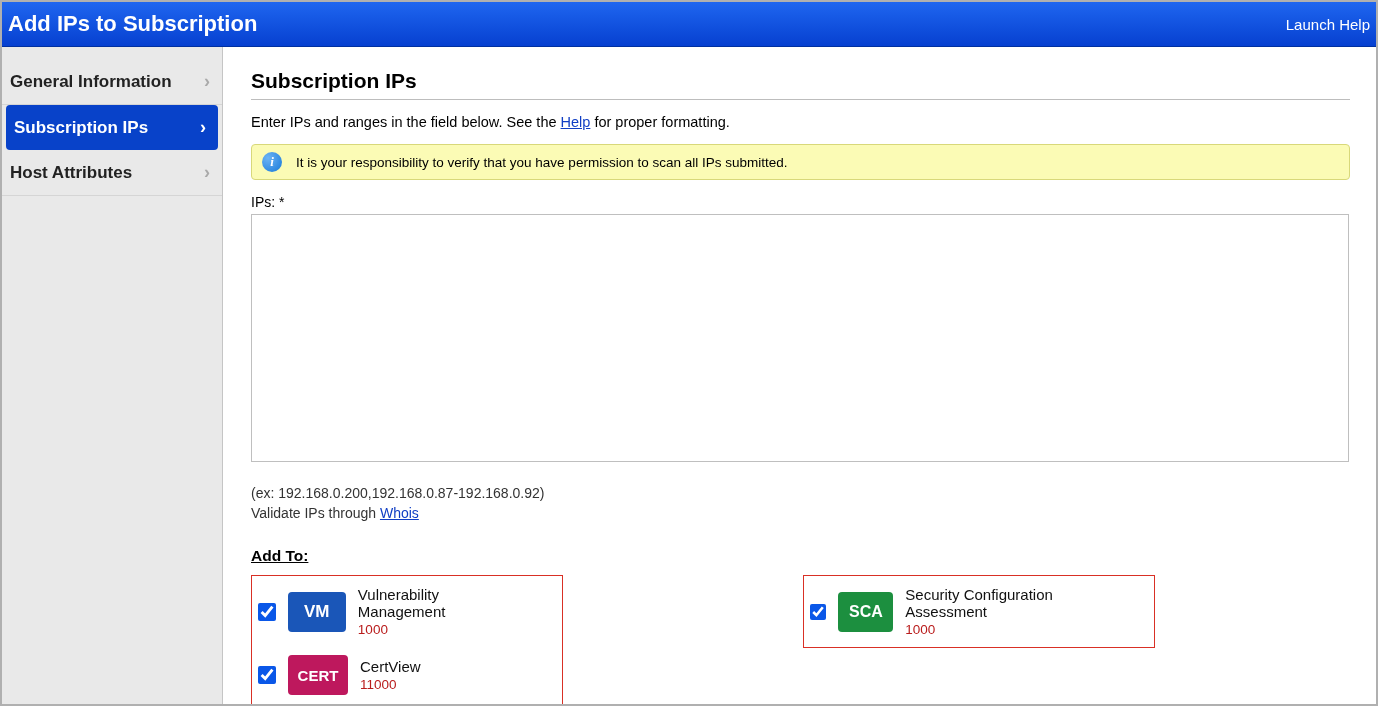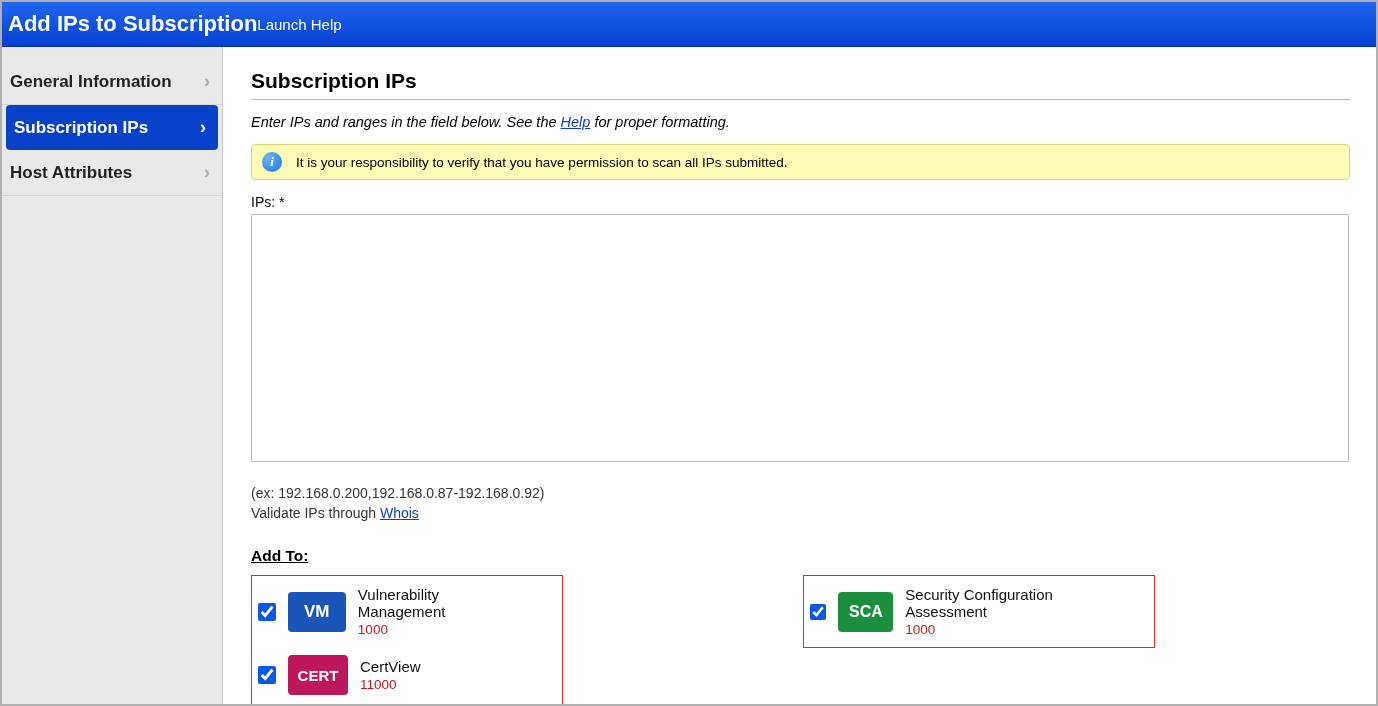--- a/index.html
+++ b/index.html
@@ -1,33 +1,33 @@
 <!DOCTYPE html>
 <html><head>
 <meta charset="utf-8">
 <style>
 * { box-sizing: border-box; margin: 0; padding: 0; }
 body { font-family: Arial, Helvetica, sans-serif; font-size: 14px; background: #fff; border: 2px solid #b0b0b0; width: 1378px; height: 706px; overflow: hidden; }
 .header-bar {
   background: linear-gradient(to bottom, #1f66f0 0%, #0640d0 100%);
-  color: #fff; height: 45px; display: flex; align-items: center; padding: 0 6px 0 6px;
+  color: #fff; height: 45px; display: flex; align-items: center; justify-content: space-between; padding: 0 6px 0 6px;
   border-bottom: 1px solid #0030a0;
 }
 .header-title { font-size: 22px; font-weight: bold; }
 .header-help { font-size: 15px; cursor: pointer; }
 .layout { display: flex; height: calc(706px - 49px); }
 .sidebar { width: 221px; background: #e9e9e9; border-right: 1px solid #c5c5c5; padding-top: 12px; }
 .sidebar-item { display: flex; align-items: center; justify-content: space-between; padding: 12px 12px 12px 8px; font-size: 17px; font-weight: bold; color: #222; border-bottom: 1px solid #d5d5d5; cursor: pointer; }
 .sidebar-item.active { background: #0842c9; color: #fff; border-radius: 4px; margin: 0 4px; border-bottom: none; }
 .sidebar-item .chev { color: #aaa; font-size: 18px; }
 .sidebar-item.active .chev { color: #fff; }
 .main { flex: 1; padding: 22px 26px 10px 28px; overflow: auto; }
 .main h1 { font-size: 21px; font-weight: bold; margin-bottom: 6px; }
 .hr { border-bottom: 1px solid #bdbdbd; margin-bottom: 14px; }
-.intro { font-size: 14.5px; margin-bottom: 14px; font-style: italic; }
+.intro { font-size: 14.5px; margin-bottom: 14px; }
 .intro a { color: #103ec4; text-decoration: underline; }
 .notice { background: #fbfbb5; border: 1px solid #d8d87a; border-radius: 4px; padding: 7px 10px; display: flex; align-items: center; font-size: 13.5px; margin-bottom: 14px; }
 .notice .info-icon { width: 20px; height: 20px; border-radius: 50%; background: radial-gradient(circle at 30% 30%, #6cb4f5, #1678d8); color: #fff; font-style: italic; font-weight: bold; font-family: Georgia, serif; display: flex; align-items: center; justify-content: center; margin-right: 14px; font-size: 13px; }
 .label { font-size: 14px; margin-bottom: 4px; }
 .ip-textarea { width: 1098px; height: 248px; border: 1px solid #bfbfbf; resize: none; font-size: 14px; padding: 6px; display: block; }
 .example-block { font-size: 14px; color: #333; margin-top: 22px; line-height: 1.4; }
 .example-block a { color: #103ec4; text-decoration: underline; }
 .addto-title { font-size: 15.5px; font-weight: bold; margin-top: 24px; margin-bottom: 10px; text-decoration: underline; }
 .addto-grid { display: flex; gap: 240px; }
 .addto-col { display: flex; flex-direction: column; gap: 14px; }

